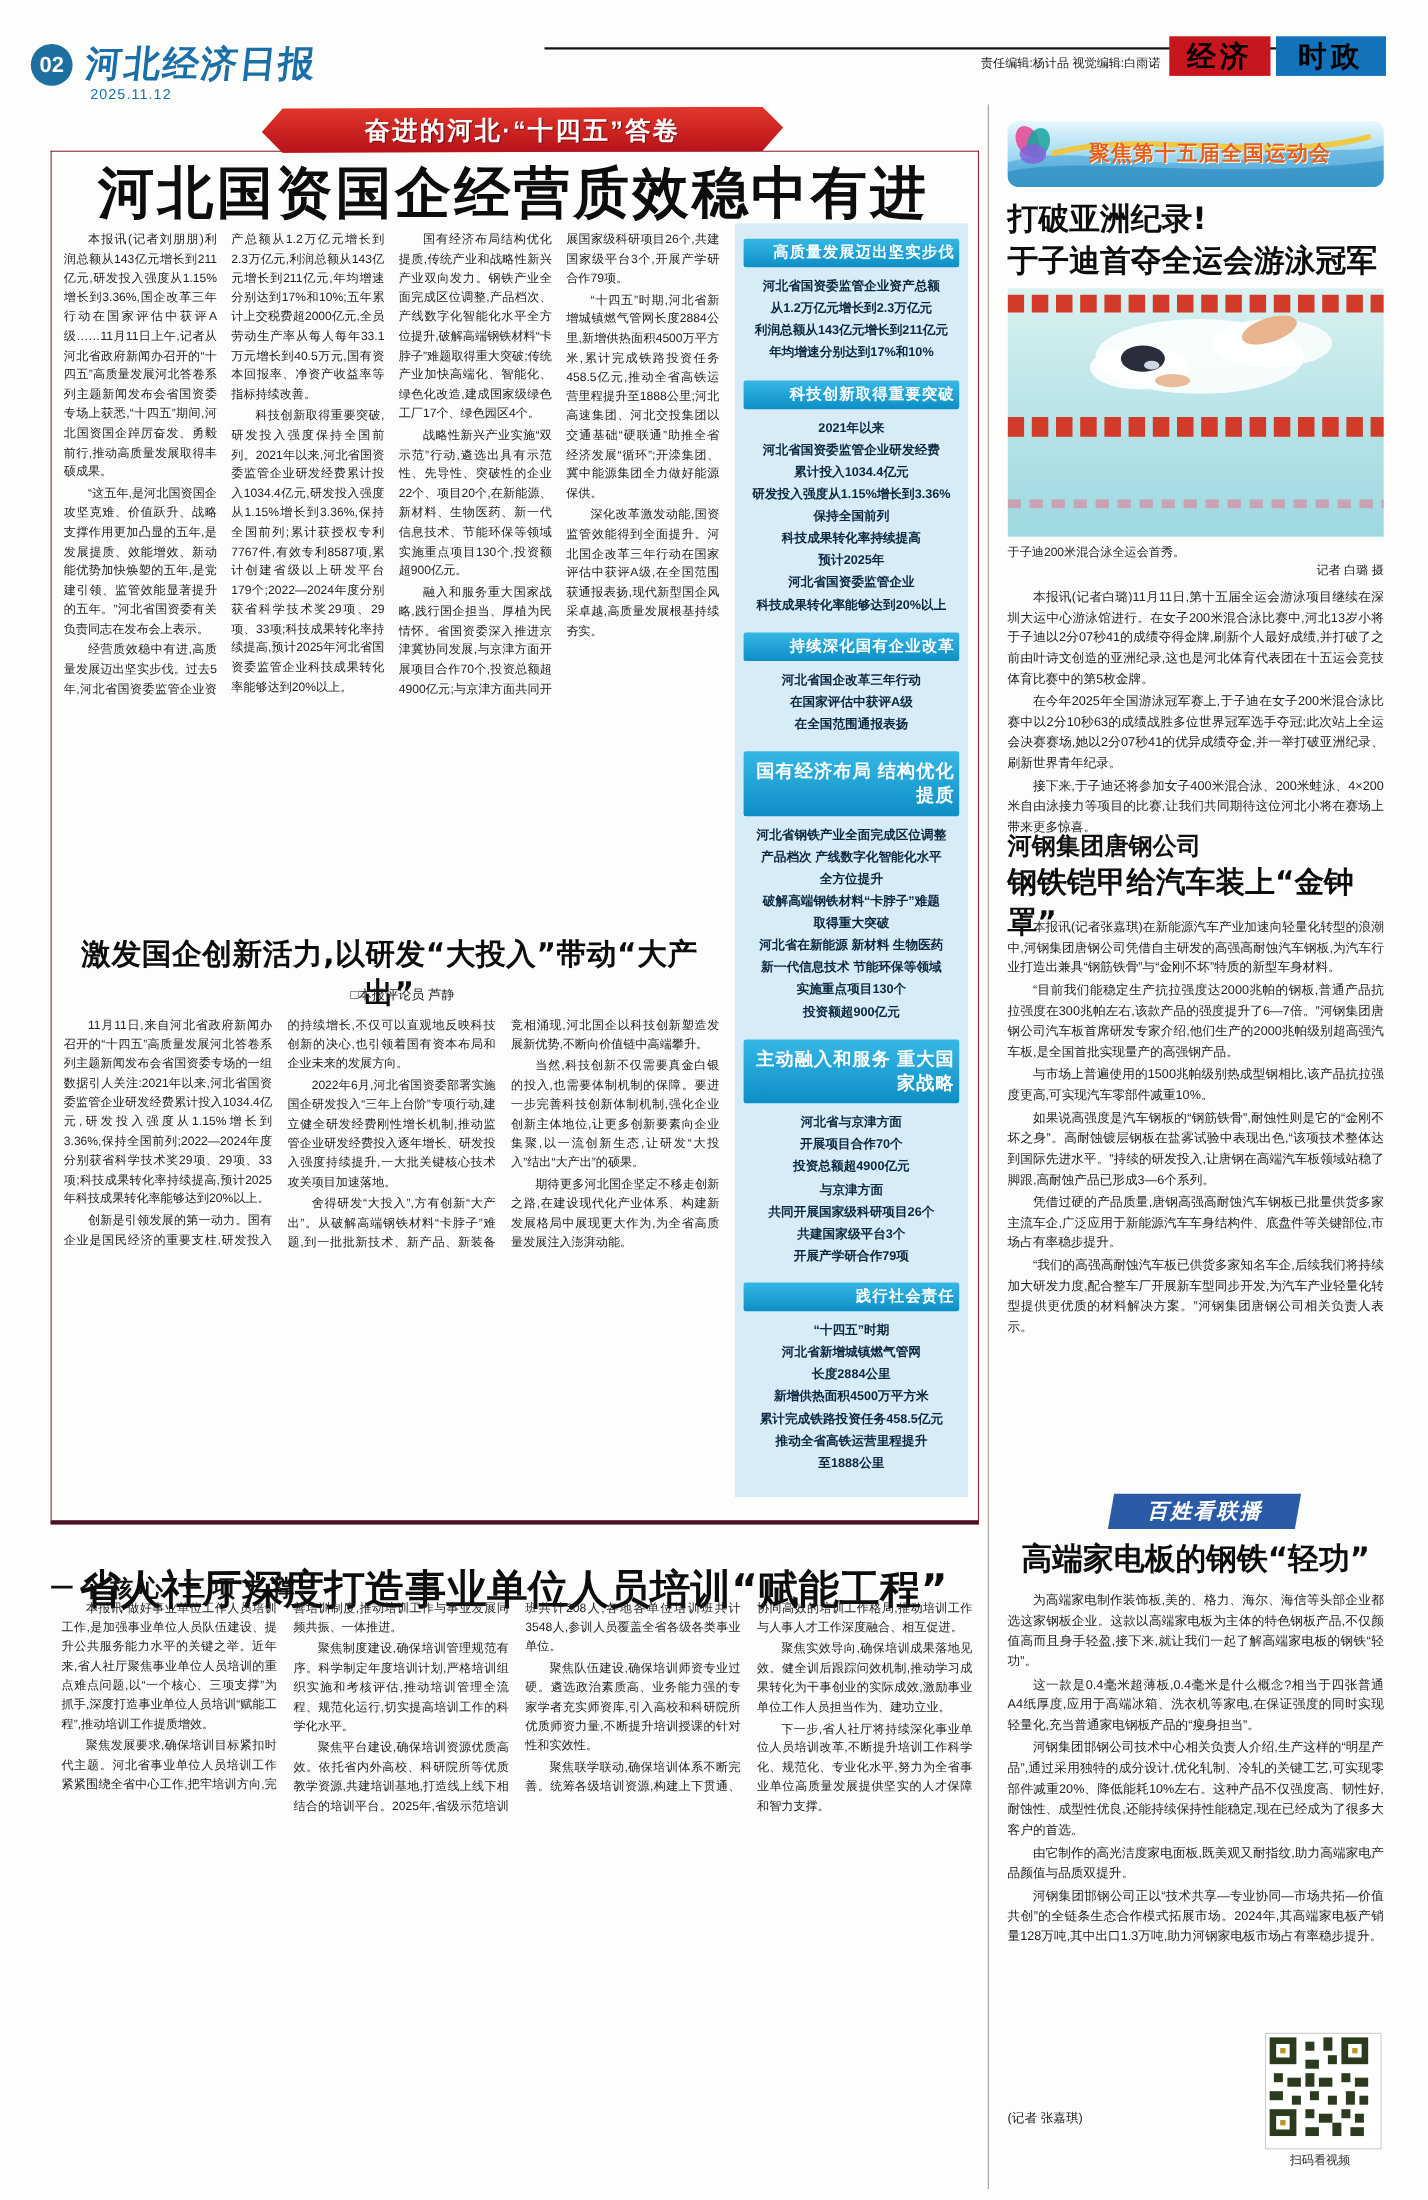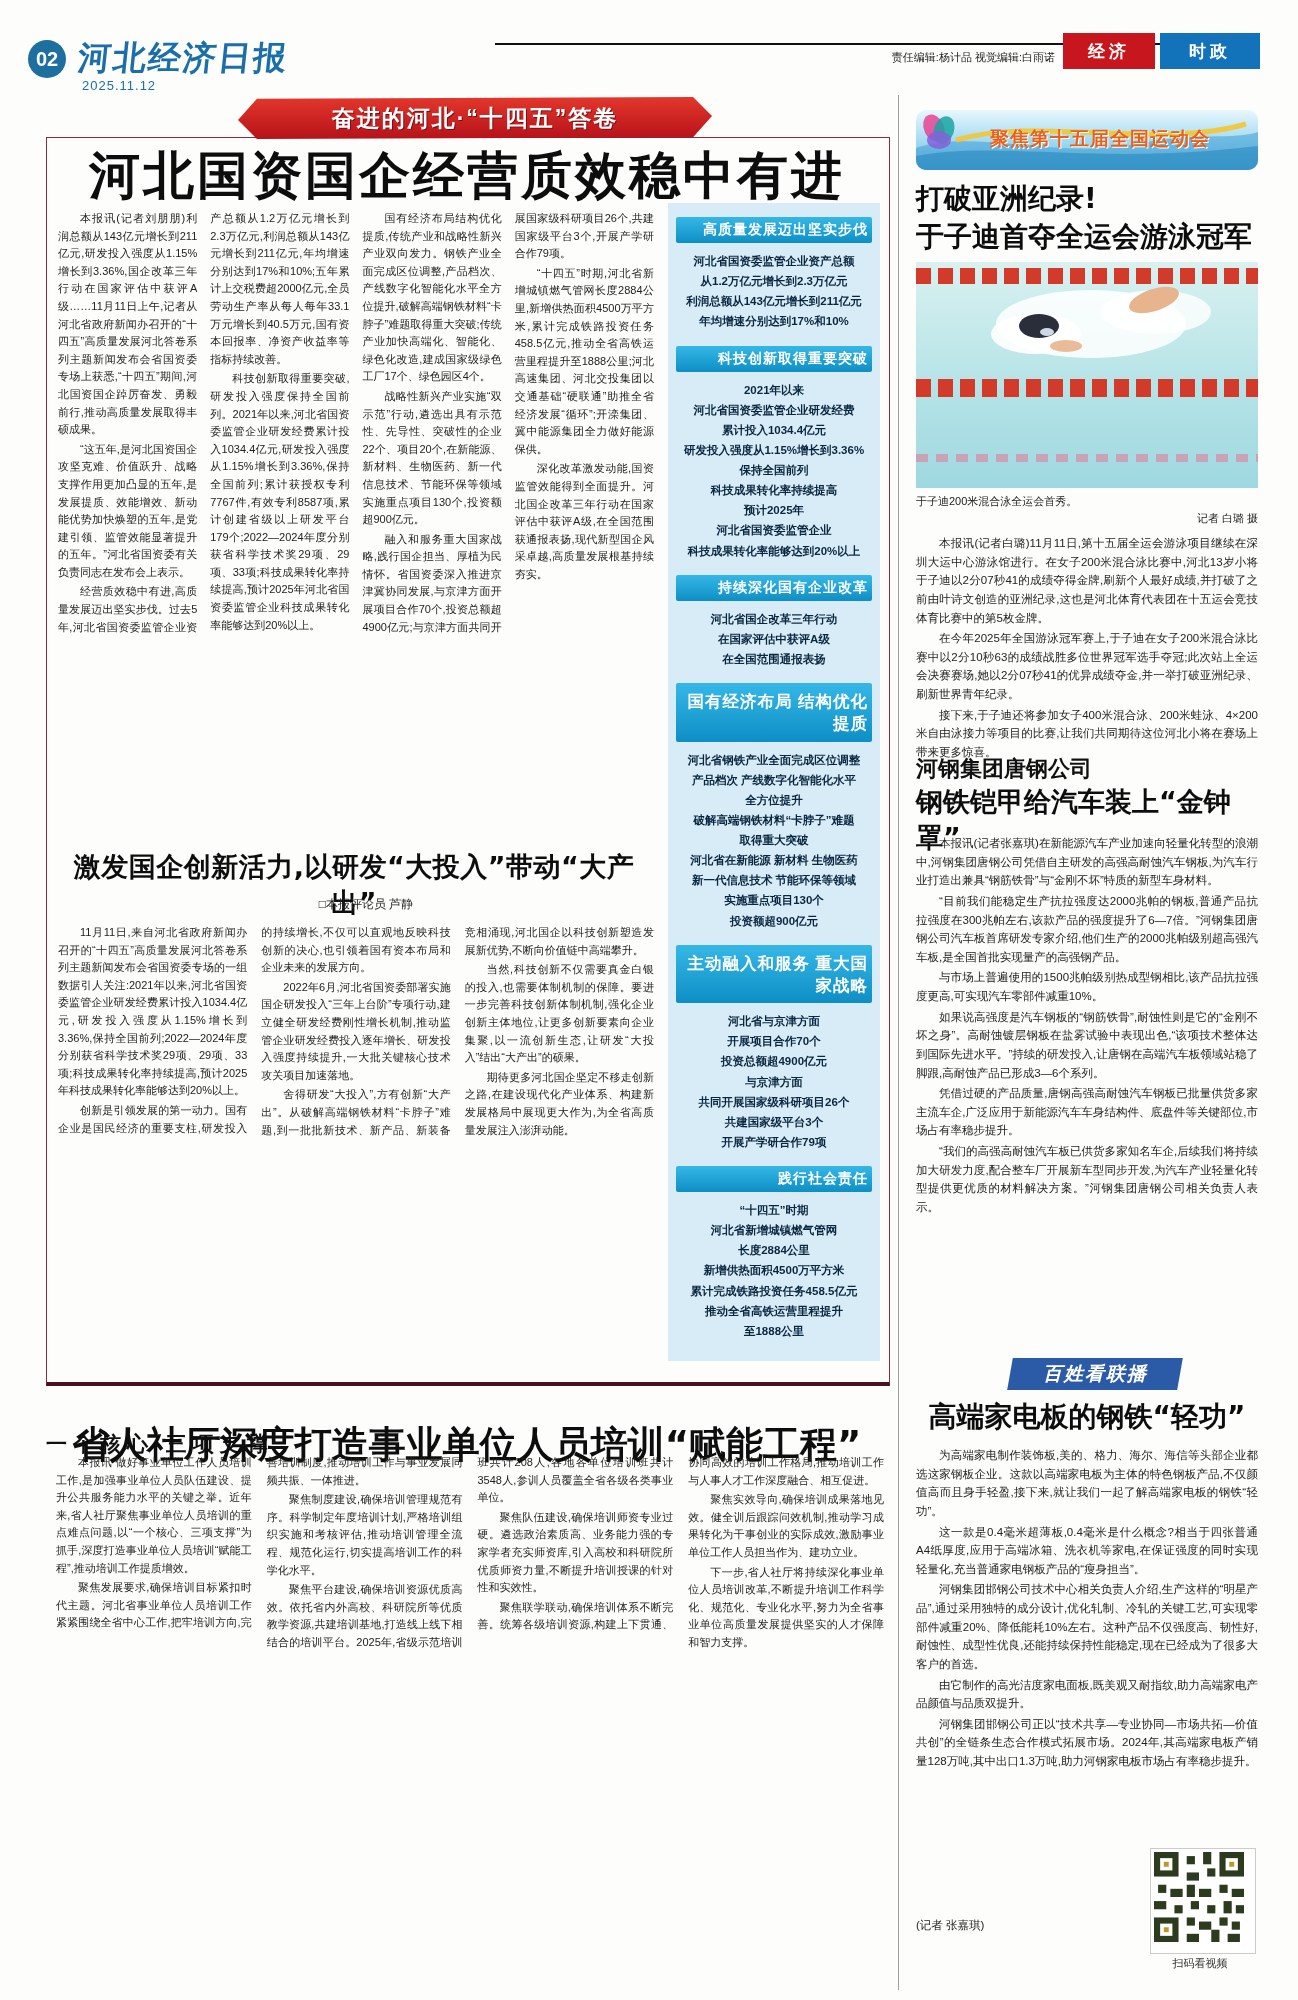--- a/index.html
+++ b/index.html
@@ -8,21 +8,21 @@
   .abs{position:absolute;}
   
   .page-circle{left:28px;top:40px;width:38px;height:38px;border-radius:50%;
     background:#1c6f9e;color:#fff;font-size:20px;font-weight:bold;
     display:flex;align-items:center;justify-content:center;}
   .paper-logo{left:78px;top:36px;font-family:"DejaVu Serif",serif;font-size:33px;
     font-weight:bold;color:#1a6fa8;transform:skewX(-6deg);letter-spacing:2px;}
   .paper-date{left:82px;top:78px;font-size:13px;color:#1a6fa8;letter-spacing:1px;}
   .top-rule{left:495px;top:43px;width:765px;height:2px;background:#111;}
   .editors{left:840px;top:50px;width:215px;font-size:11px;color:#222;text-align:right;}
-  .tag{top:33px;height:36px;color:#ffffff;font-weight:bold;font-size:17px;
+  .tag{top:33px;height:36px;color:#000000;font-weight:bold;font-size:26px;
     display:flex;align-items:center;justify-content:center;letter-spacing:4px;}
   .tag-econ{left:1063px;width:92px;background:#c8161e;}
   .tag-pol{left:1160px;width:100px;background:#1273bb;}
   
   .package-box{left:46px;top:137px;width:842px;height:1244px;
     border:1px solid #8a2b3c;border-bottom:4px solid #4d1222;background:transparent;}
   .ribbon{left:238px;top:97px;width:474px;height:42px;background:linear-gradient(#e3372b,#b6121a);
     clip-path:polygon(0 55%,4% 4%,96% 0,100% 45%,96% 96%,4% 100%);
     display:flex;align-items:center;justify-content:center;z-index:3;}
   .ribbon span{color:#fff;font-weight:bold;font-size:23px;letter-spacing:2px;

